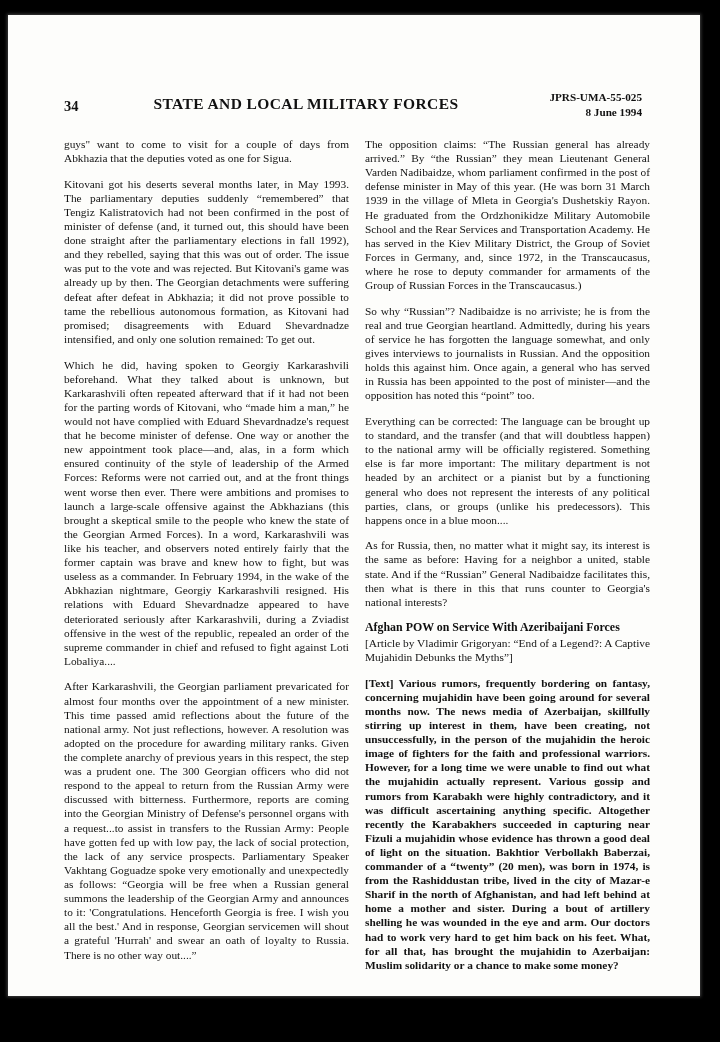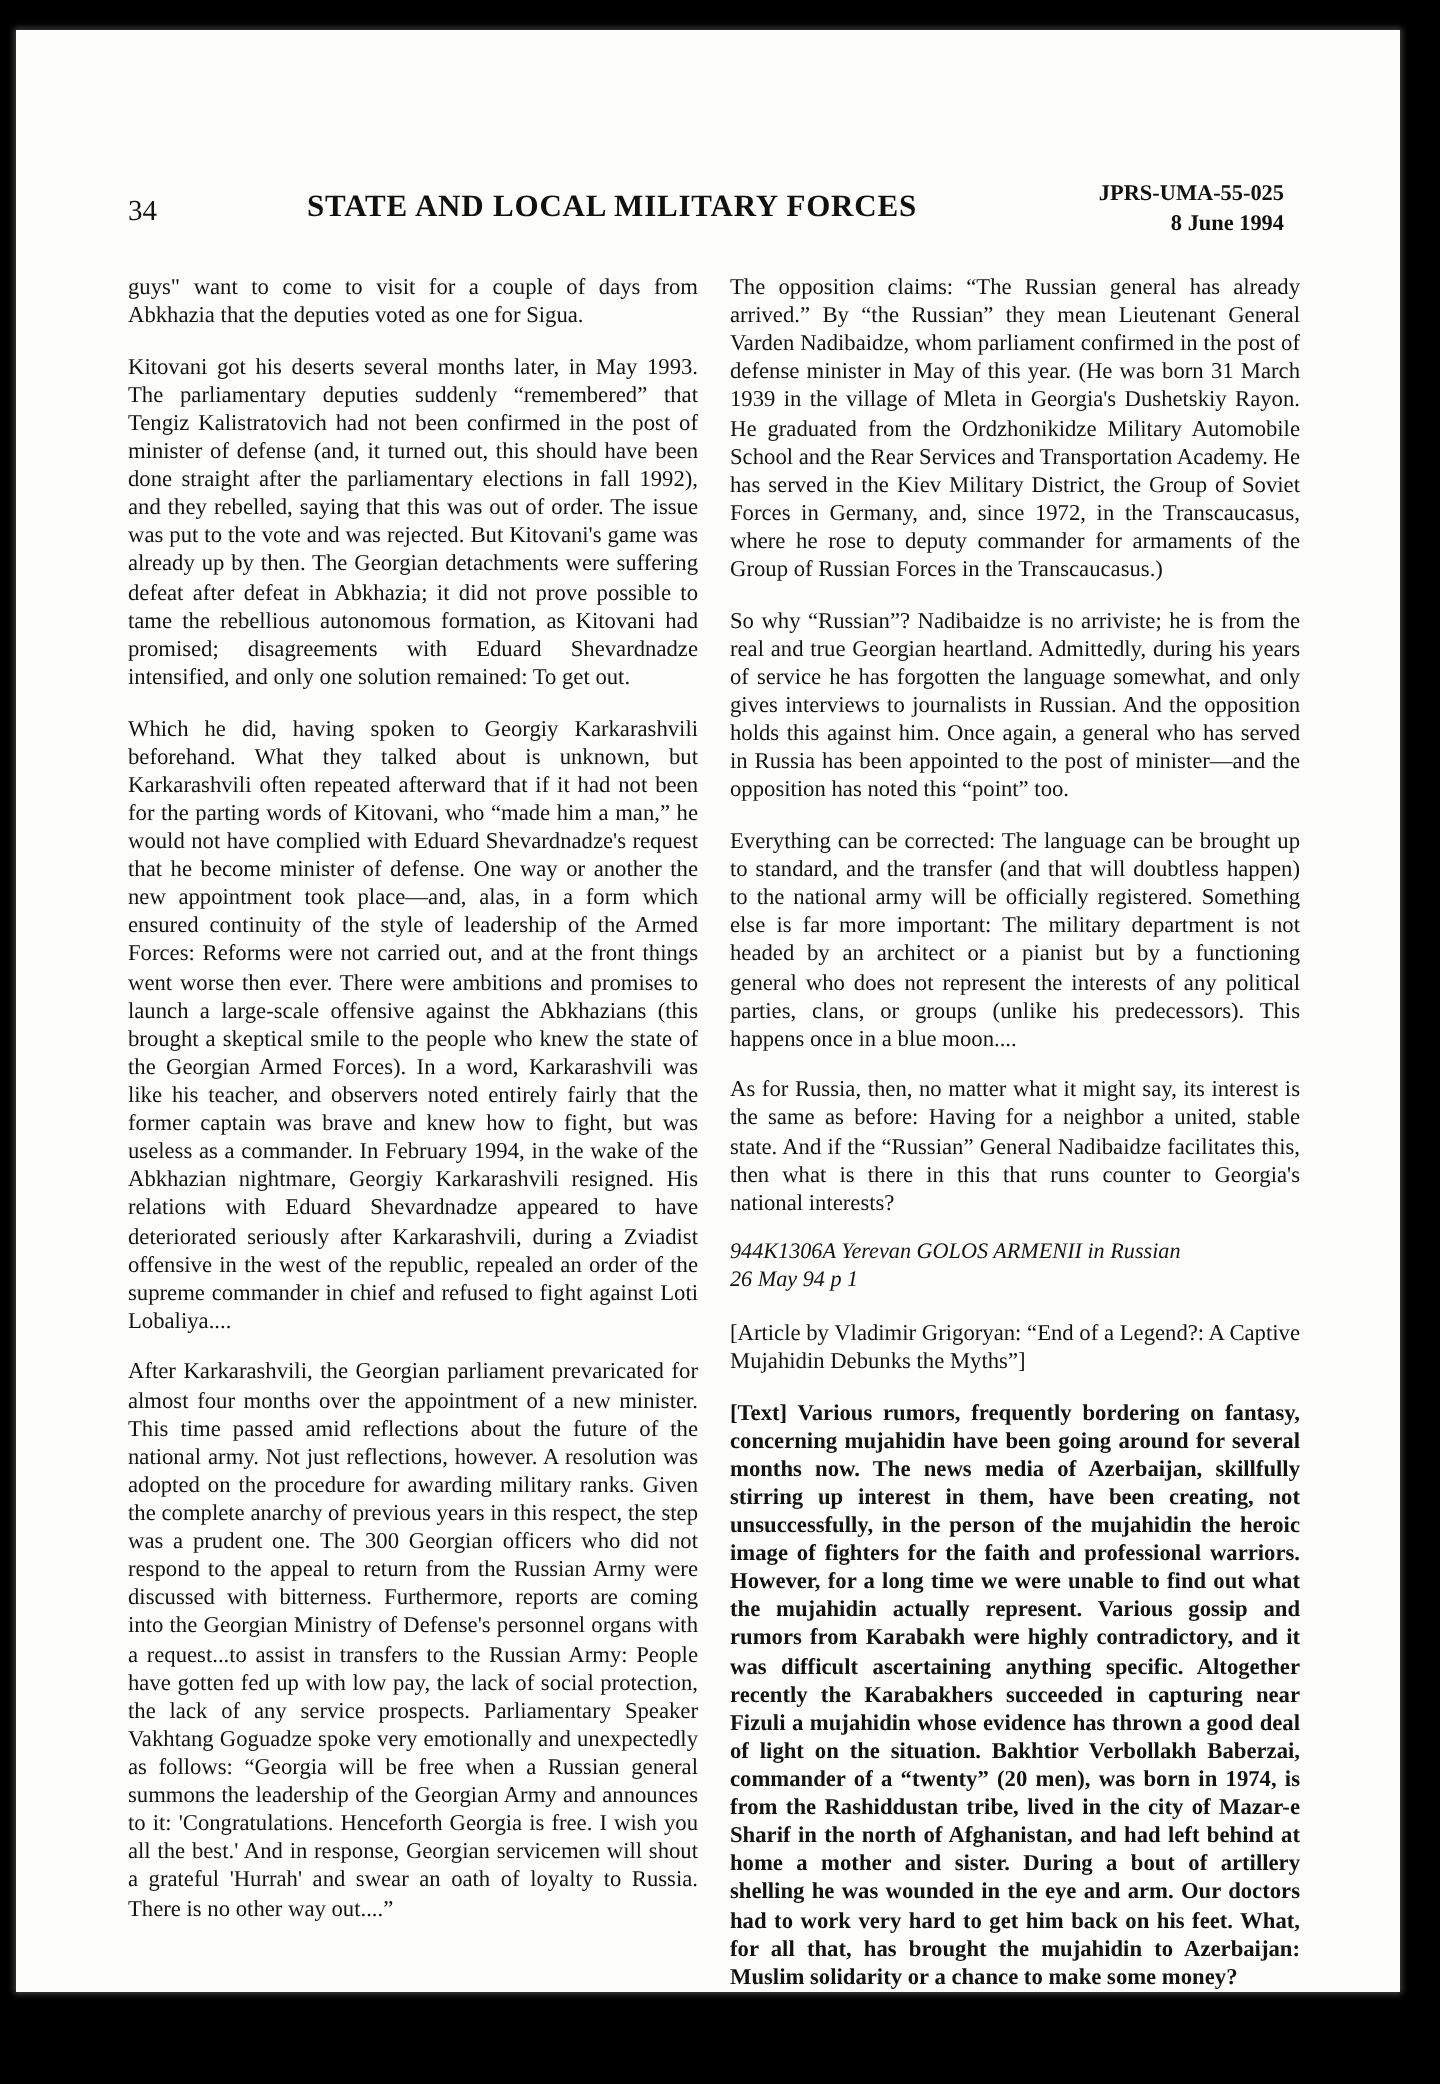--- a/index.html
+++ b/index.html
@@ -31,21 +31,21 @@
     left: 0;
     top: 75px;
     width: 692px;
     height: 34px;
   }
   #folio {
     position: absolute;
     left: 56px;
     top: 8px;
     font-size: 14.5px;
-    font-weight: normal;
+    font-weight: bold;
     color: #111;
   }
   #runtitle {
     position: absolute;
     left: 0;
     top: 5px;
     width: 596px;
     text-align: center;
     font-size: 15.5px;
     font-weight: bold;
@@ -130,23 +130,20 @@
       <p class="para">Which he did, having spoken to Georgiy Karkarashvili beforehand. What they talked about is unknown, but Karkarashvili often repeated afterward that if it had not been for the parting words of Kitovani, who “made him a man,” he would not have complied with Eduard Shevardnadze's request that he become minister of defense. One way or another the new appointment took place—and, alas, in a form which ensured continuity of the style of leadership of the Armed Forces: Reforms were not carried out, and at the front things went worse then ever. There were ambitions and promises to launch a large-scale offensive against the Abkhazians (this brought a skeptical smile to the people who knew the state of the Georgian Armed Forces). In a word, Karkarashvili was like his teacher, and observers noted entirely fairly that the former captain was brave and knew how to fight, but was useless as a commander. In February 1994, in the wake of the Abkhazian nightmare, Georgiy Karkarashvili resigned. His relations with Eduard Shevardnadze appeared to have deteriorated seriously after Karkarashvili, during a Zviadist offensive in the west of the republic, repealed an order of the supreme commander in chief and refused to fight against Loti Lobaliya....</p>
       <p class="para">After Karkarashvili, the Georgian parliament prevaricated for almost four months over the appointment of a new minister. This time passed amid reflections about the future of the national army. Not just reflections, however. A resolution was adopted on the procedure for awarding military ranks. Given the complete anarchy of previous years in this respect, the step was a prudent one. The 300 Georgian officers who did not respond to the appeal to return from the Russian Army were discussed with bitterness. Furthermore, reports are coming into the Georgian Ministry of Defense's personnel organs with a request...to assist in transfers to the Russian Army: People have gotten fed up with low pay, the lack of social protection, the lack of any service prospects. Parliamentary Speaker Vakhtang Goguadze spoke very emotionally and unexpectedly as follows: “Georgia will be free when a Russian general summons the leadership of the Georgian Army and announces to it: 'Congratulations. Henceforth Georgia is free. I wish you all the best.' And in response, Georgian servicemen will shout a grateful 'Hurrah' and swear an oath of loyalty to Russia. There is no other way out....”</p>
     </div>
 
     <div class="col">
       <p class="para">The opposition claims: “The Russian general has already arrived.” By “the Russian” they mean Lieutenant General Varden Nadibaidze, whom parliament confirmed in the post of defense minister in May of this year. (He was born 31 March 1939 in the village of Mleta in Georgia's Dushetskiy Rayon. He graduated from the Ordzhonikidze Military Automobile School and the Rear Services and Transportation Academy. He has served in the Kiev Military District, the Group of Soviet Forces in Germany, and, since 1972, in the Transcaucasus, where he rose to deputy commander for armaments of the Group of Russian Forces in the Transcaucasus.)</p>
       <p class="para">So why “Russian”? Nadibaidze is no arriviste; he is from the real and true Georgian heartland. Admittedly, during his years of service he has forgotten the language somewhat, and only gives interviews to journalists in Russian. And the opposition holds this against him. Once again, a general who has served in Russia has been appointed to the post of minister—and the opposition has noted this “point” too.</p>
       <p class="para">Everything can be corrected: The language can be brought up to standard, and the transfer (and that will doubtless happen) to the national army will be officially registered. Something else is far more important: The military department is not headed by an architect or a pianist but by a functioning general who does not represent the interests of any political parties, clans, or groups (unlike his predecessors). This happens once in a blue moon....</p>
       <p class="para">As for Russia, then, no matter what it might say, its interest is the same as before: Having for a neighbor a united, stable state. And if the “Russian” General Nadibaidze facilitates this, then what is there in this that runs counter to Georgia's national interests?</p>
 
-      <div class="source-block">
-        <p class="source-line">944K1306A Yerevan GOLOS ARMENII in Russian</p>
-        <p class="source-line">26 May 94 p 1</p>
-      </div>
+      <h2 class="section-head">Afghan POW on Service With Azeribaijani Forces</h2>
 
       <p class="para">[Article by Vladimir Grigoryan: “End of a Legend?: A Captive Mujahidin Debunks the Myths”]</p>
       <p class="para bold-body">[Text] Various rumors, frequently bordering on fantasy, concerning mujahidin have been going around for several months now. The news media of Azerbaijan, skillfully stirring up interest in them, have been creating, not unsuccessfully, in the person of the mujahidin the heroic image of fighters for the faith and professional warriors. However, for a long time we were unable to find out what the mujahidin actually represent. Various gossip and rumors from Karabakh were highly contradictory, and it was difficult ascertaining anything specific. Altogether recently the Karabakhers succeeded in capturing near Fizuli a mujahidin whose evidence has thrown a good deal of light on the situation. Bakhtior Verbollakh Baberzai, commander of a “twenty” (20 men), was born in 1974, is from the Rashiddustan tribe, lived in the city of Mazar-e Sharif in the north of Afghanistan, and had left behind at home a mother and sister. During a bout of artillery shelling he was wounded in the eye and arm. Our doctors had to work very hard to get him back on his feet. What, for all that, has brought the mujahidin to Azerbaijan: Muslim solidarity or a chance to make some money?</p>
     </div>
 
   </div>
 </div>
 
 </body></html>

